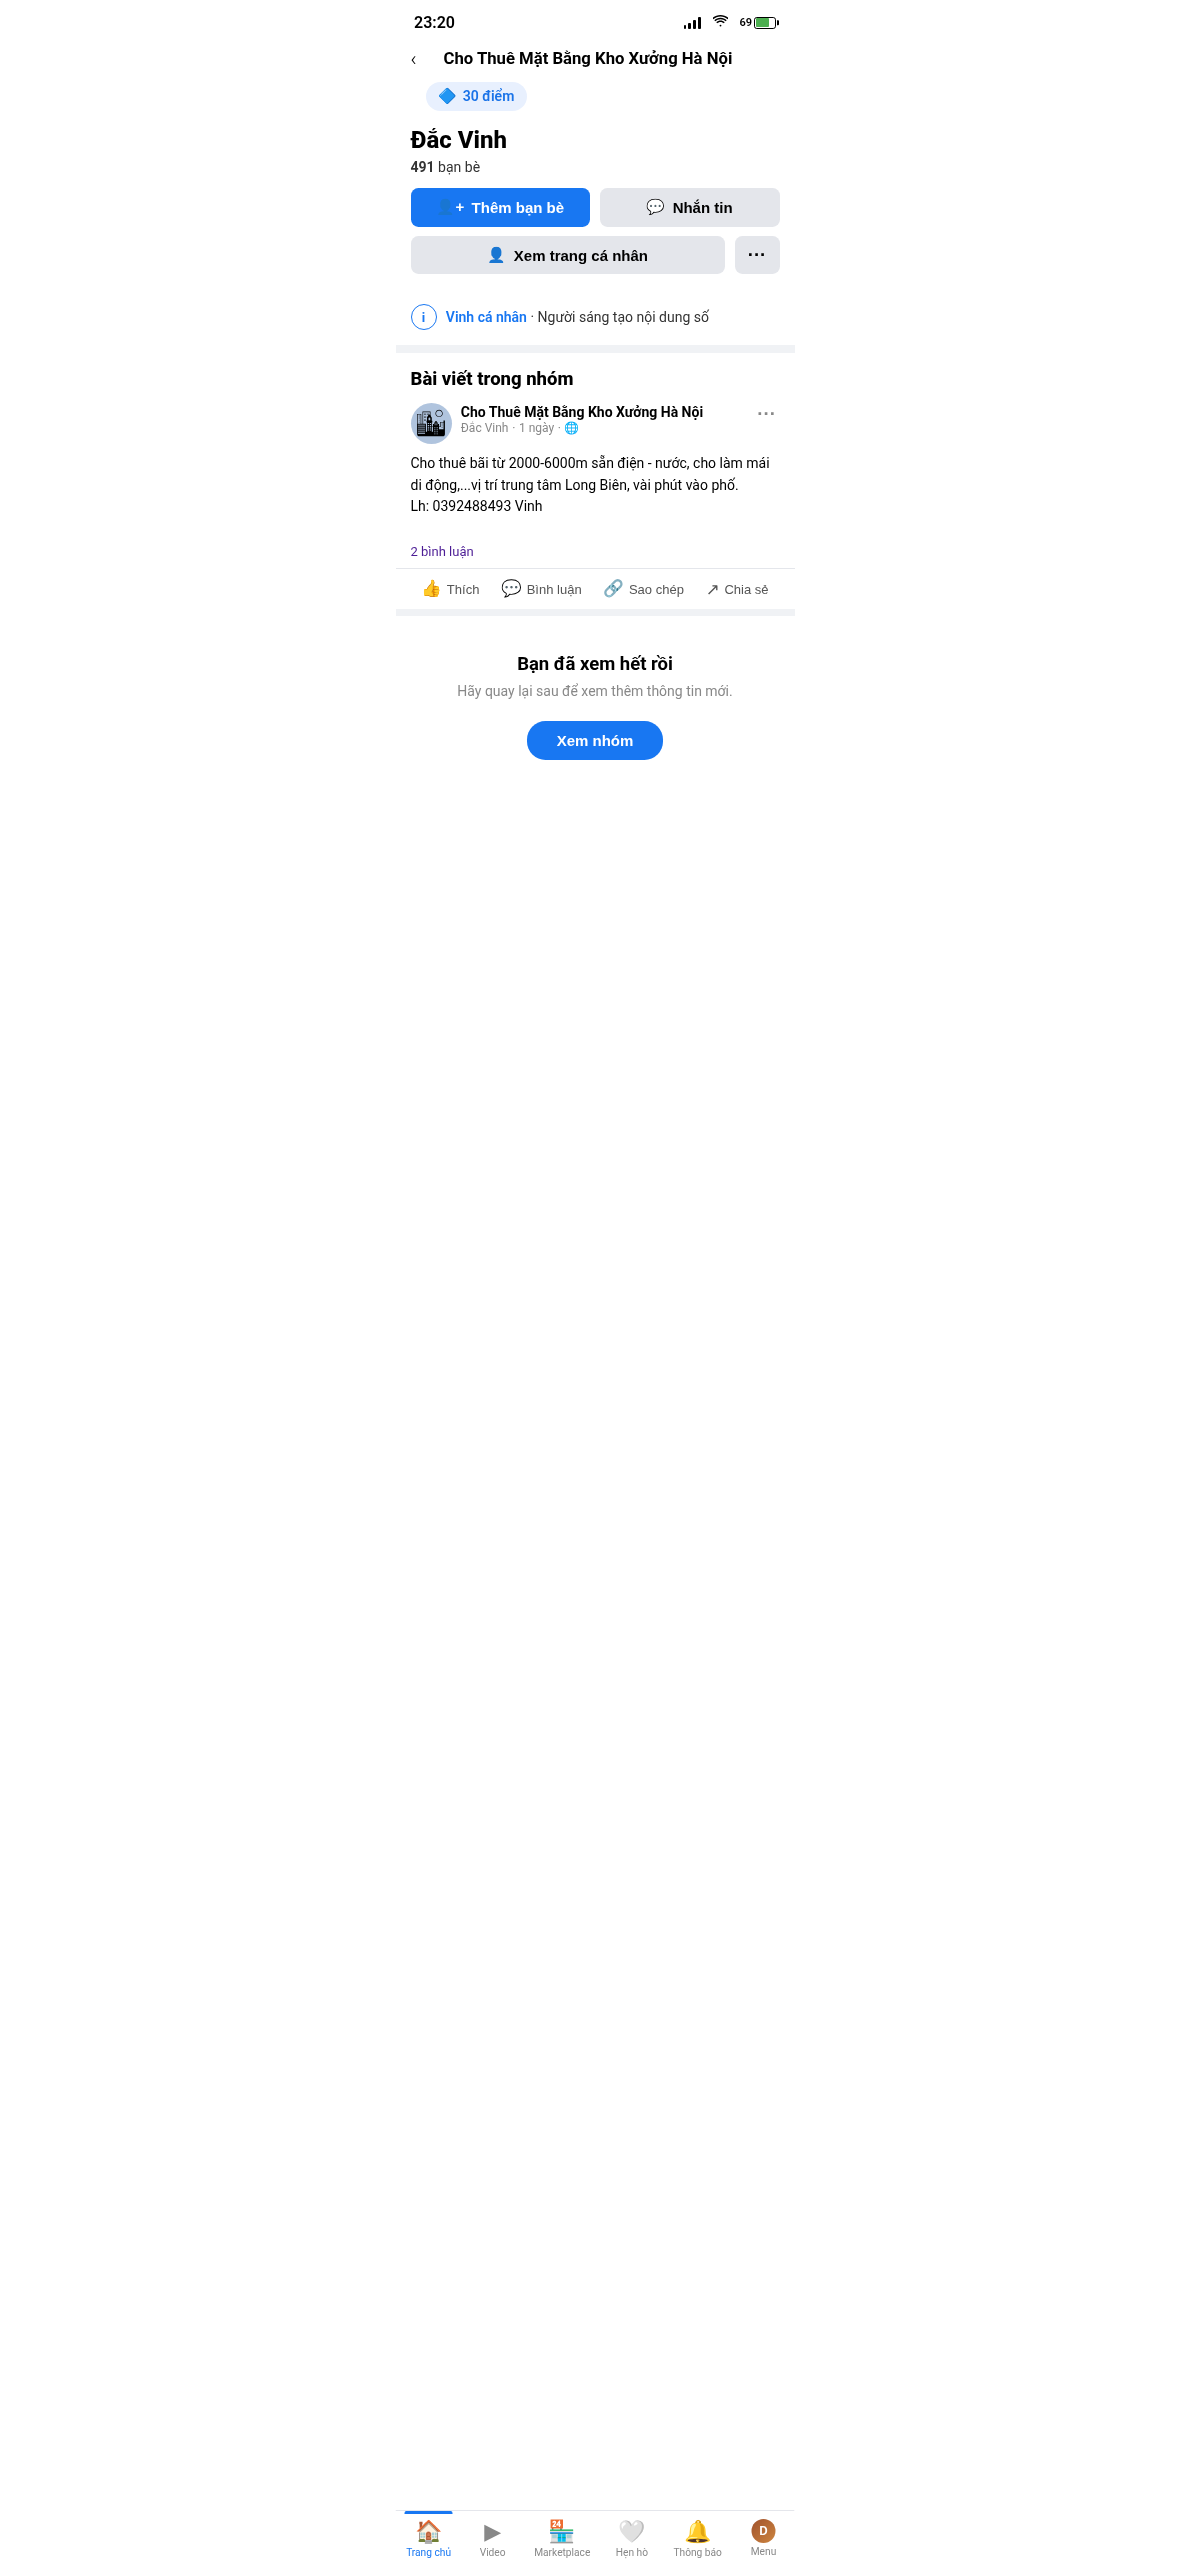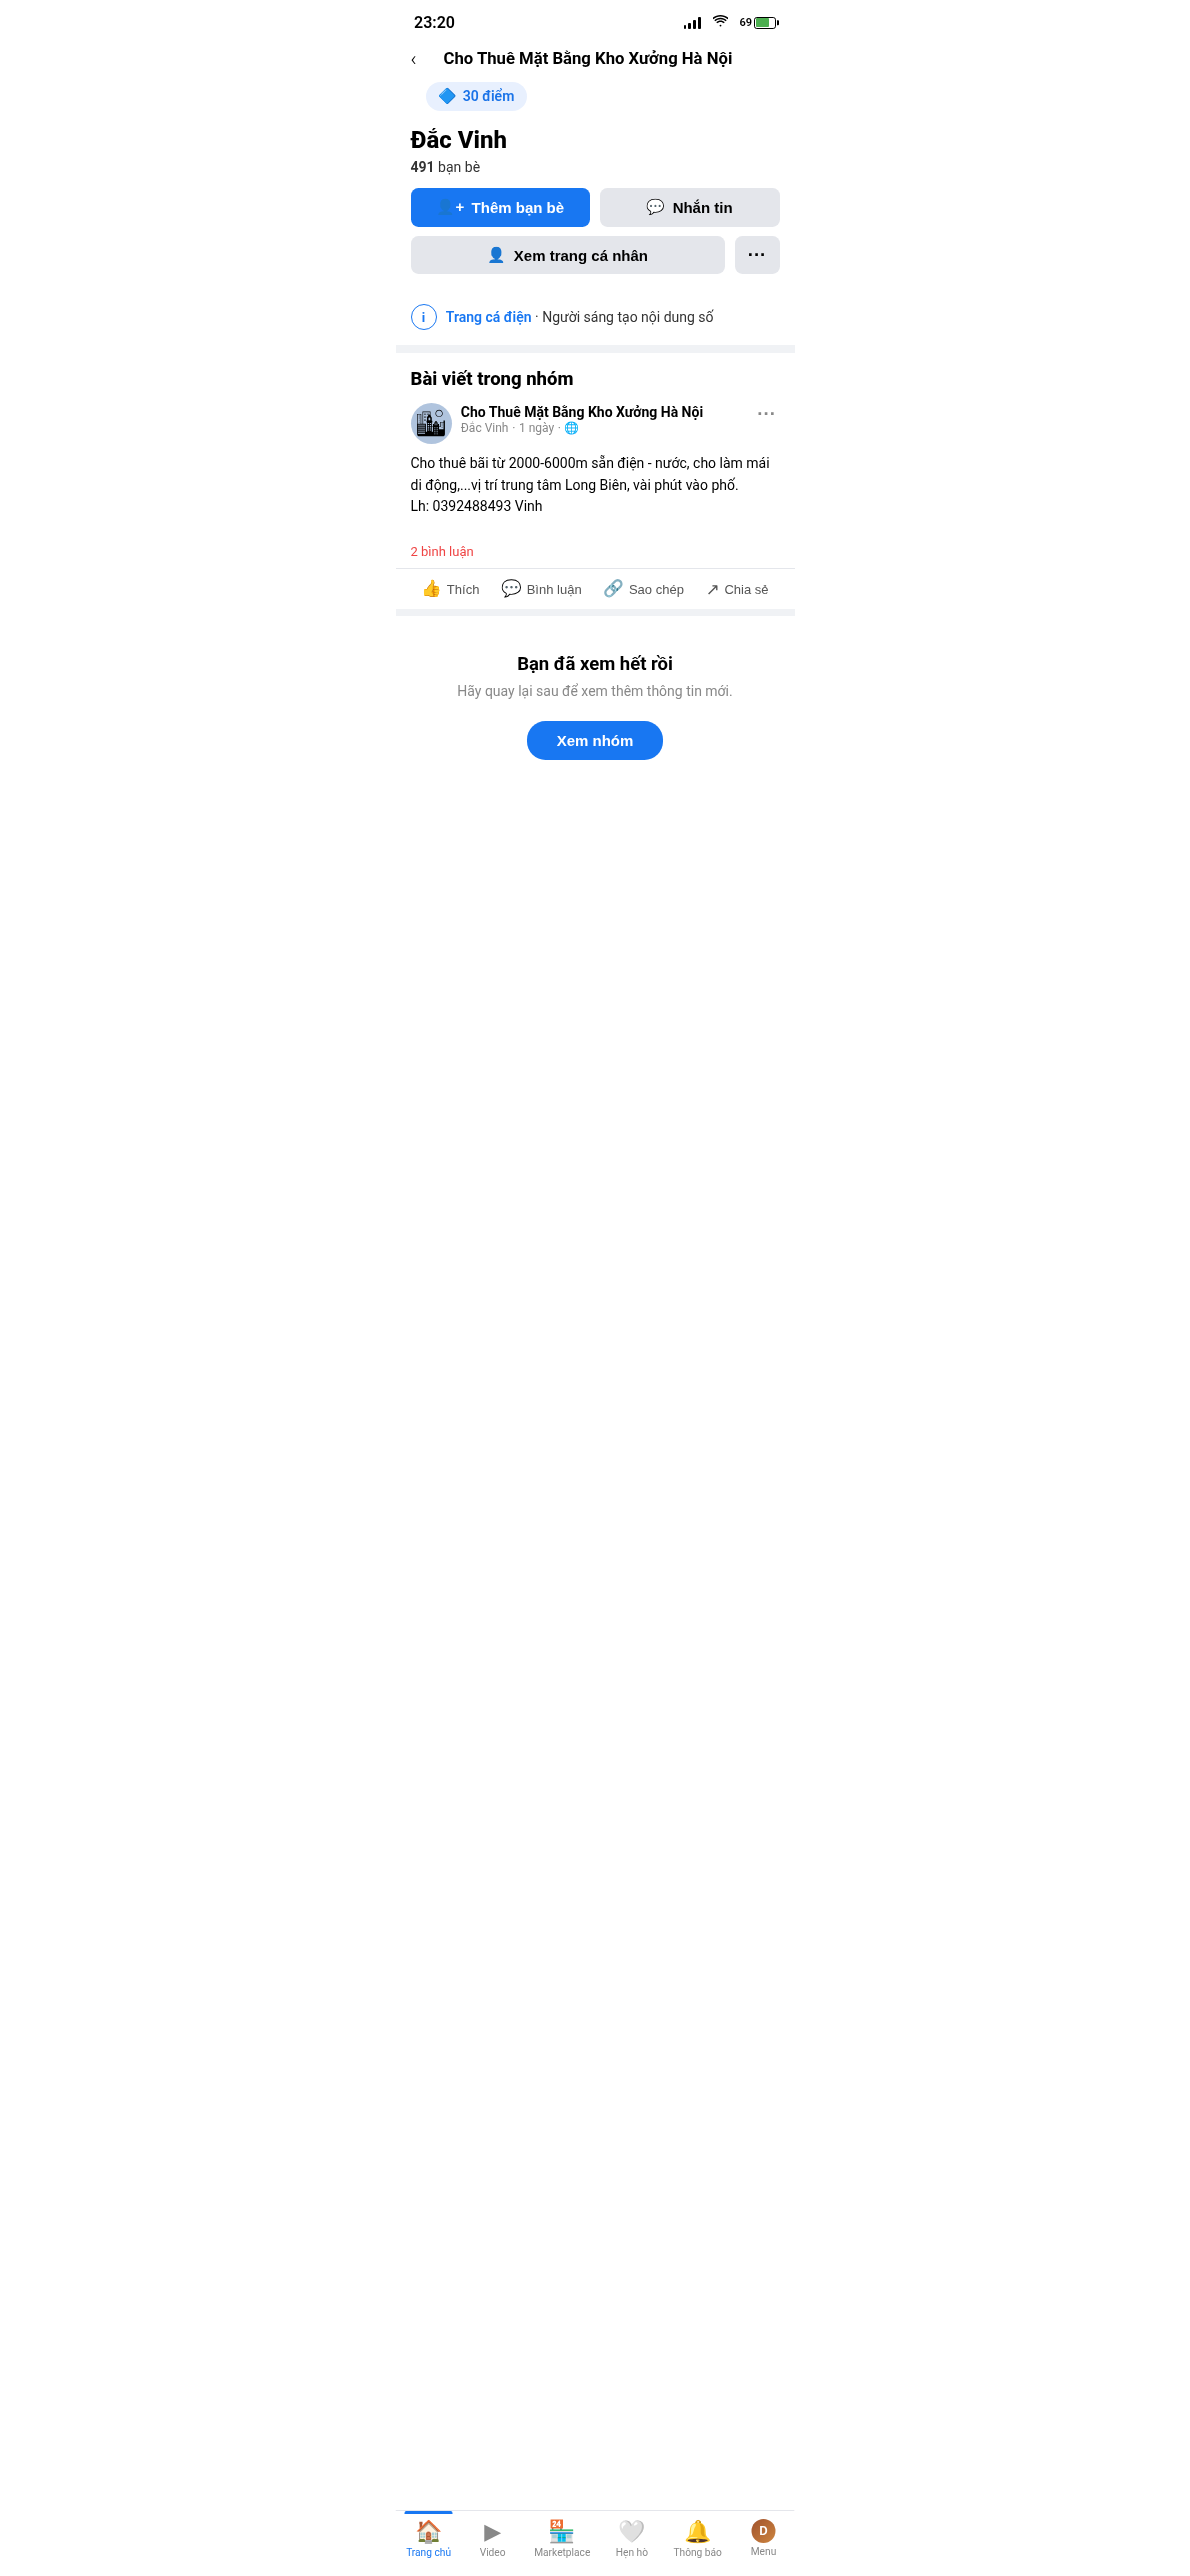--- a/index.html
+++ b/index.html
@@ -331,21 +331,21 @@
       font-weight: 700;
     }
     .post-body {
       font-size: 14px;
       color: #000;
       line-height: 1.55;
       margin-bottom: 26px;
     }
     .post-comments {
       font-size: 13px;
-      color: #ef4444;
+      color: #4c1d95;
       margin-bottom: 9.3px;
     }
 
     
     .post-actions {
       display: flex;
       justify-content: space-around;
       border-top: 0.9px solid #e4e6eb;
       padding-top: 5.6px;
       padding-bottom: 5.6px;
@@ -525,21 +525,21 @@
       </button>
       <button class="btn-more">
         <span>···</span>
       </button>
     </div>
   </div>
 
   <div class="info-row">
     <div class="info-icon">i</div>
     <div class="info-text">
-      <a href="#">Trang cá điện</a>
+      <a href="#">Vinh cá nhân</a>
       <span>· Người sáng tạo nội dung số</span>
     </div>
   </div>
 
   <div class="divider"></div>
 
   <div class="posts-section">
     <div class="section-title">Bài viết trong nhóm</div>
 
     <div class="post-card">

